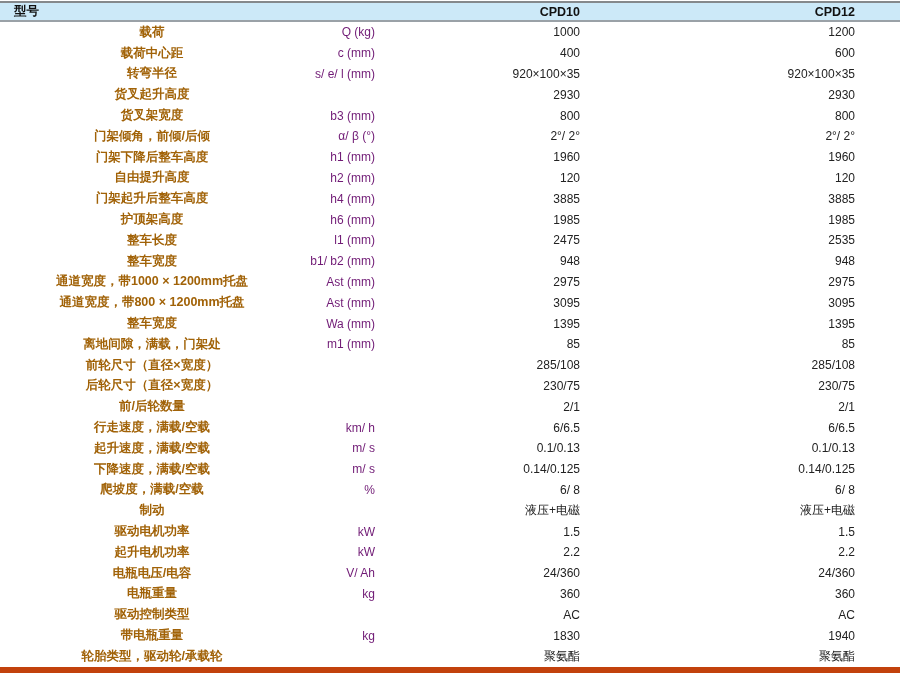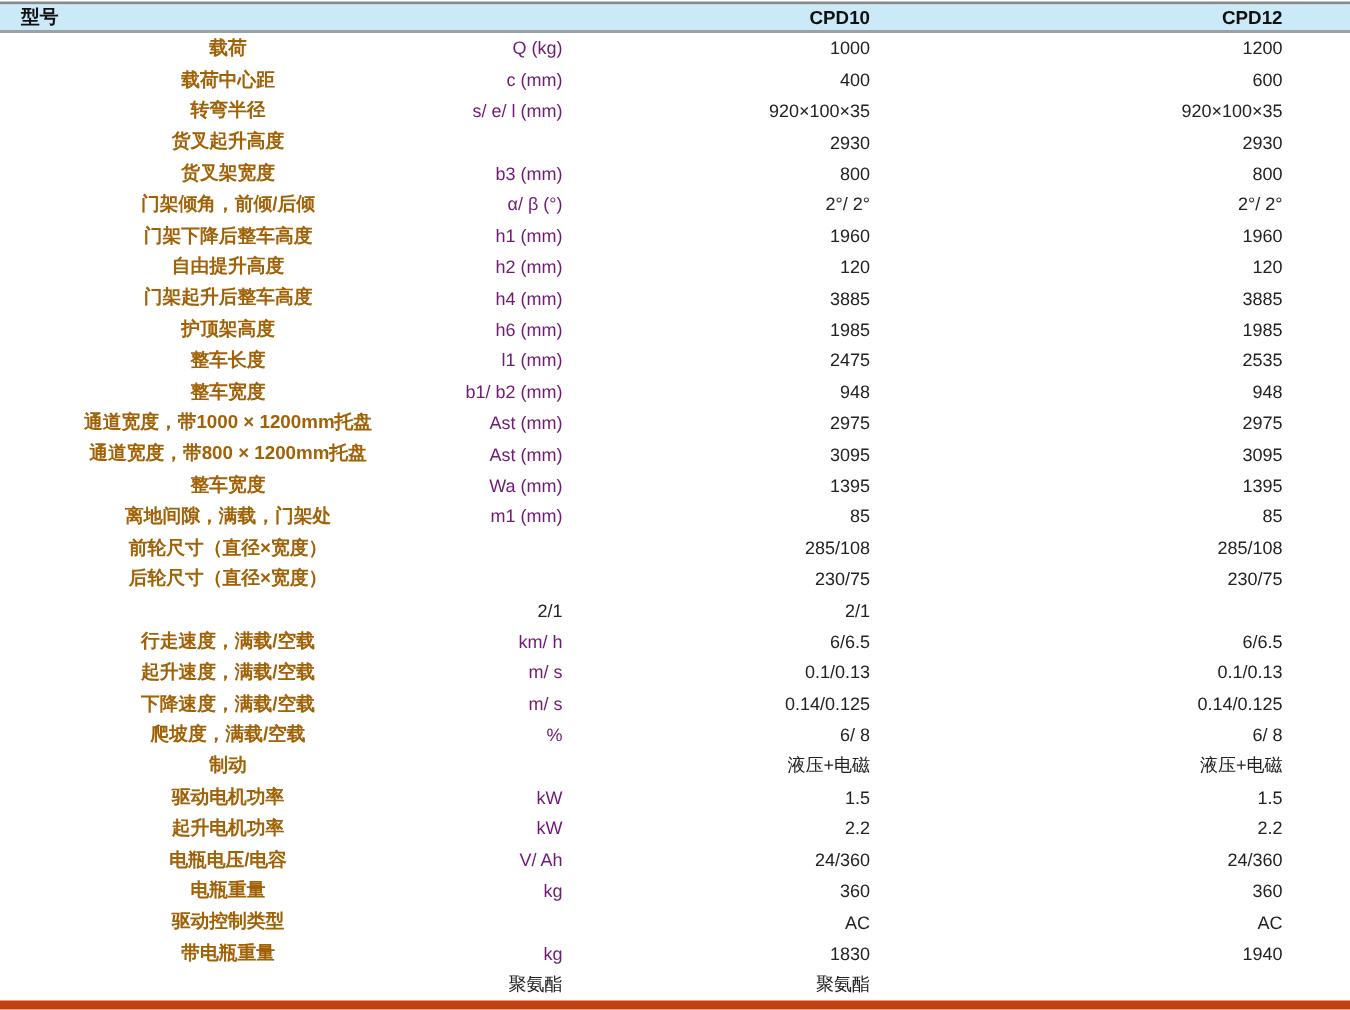--- a/index.html
+++ b/index.html
@@ -178,20 +178,21 @@
         <div class="c-v1">285/108</div>
         <div class="c-v2">285/108</div>
       </div>
       <div class="row">
         <div class="c-label">后轮尺寸（直径×宽度）</div>
         <div class="c-unit"></div>
         <div class="c-v1">230/75</div>
         <div class="c-v2">230/75</div>
       </div>
       <div class="row">
+        <div class="c-label">前/后轮数量</div>
         <div class="c-unit"></div>
         <div class="c-v1">2/1</div>
         <div class="c-v2">2/1</div>
       </div>
       <div class="row">
         <div class="c-label">行走速度，满载/空载</div>
         <div class="c-unit">km/ h</div>
         <div class="c-v1">6/6.5</div>
         <div class="c-v2">6/6.5</div>
       </div>
@@ -249,18 +250,19 @@
         <div class="c-v1">AC</div>
         <div class="c-v2">AC</div>
       </div>
       <div class="row">
         <div class="c-label">带电瓶重量</div>
         <div class="c-unit">kg</div>
         <div class="c-v1">1830</div>
         <div class="c-v2">1940</div>
       </div>
       <div class="row">
+        <div class="c-label">轮胎类型，驱动轮/承载轮</div>
         <div class="c-unit"></div>
         <div class="c-v1">聚氨酯</div>
         <div class="c-v2">聚氨酯</div>
       </div>
     </div>
 </div>
 
 </body></html>

